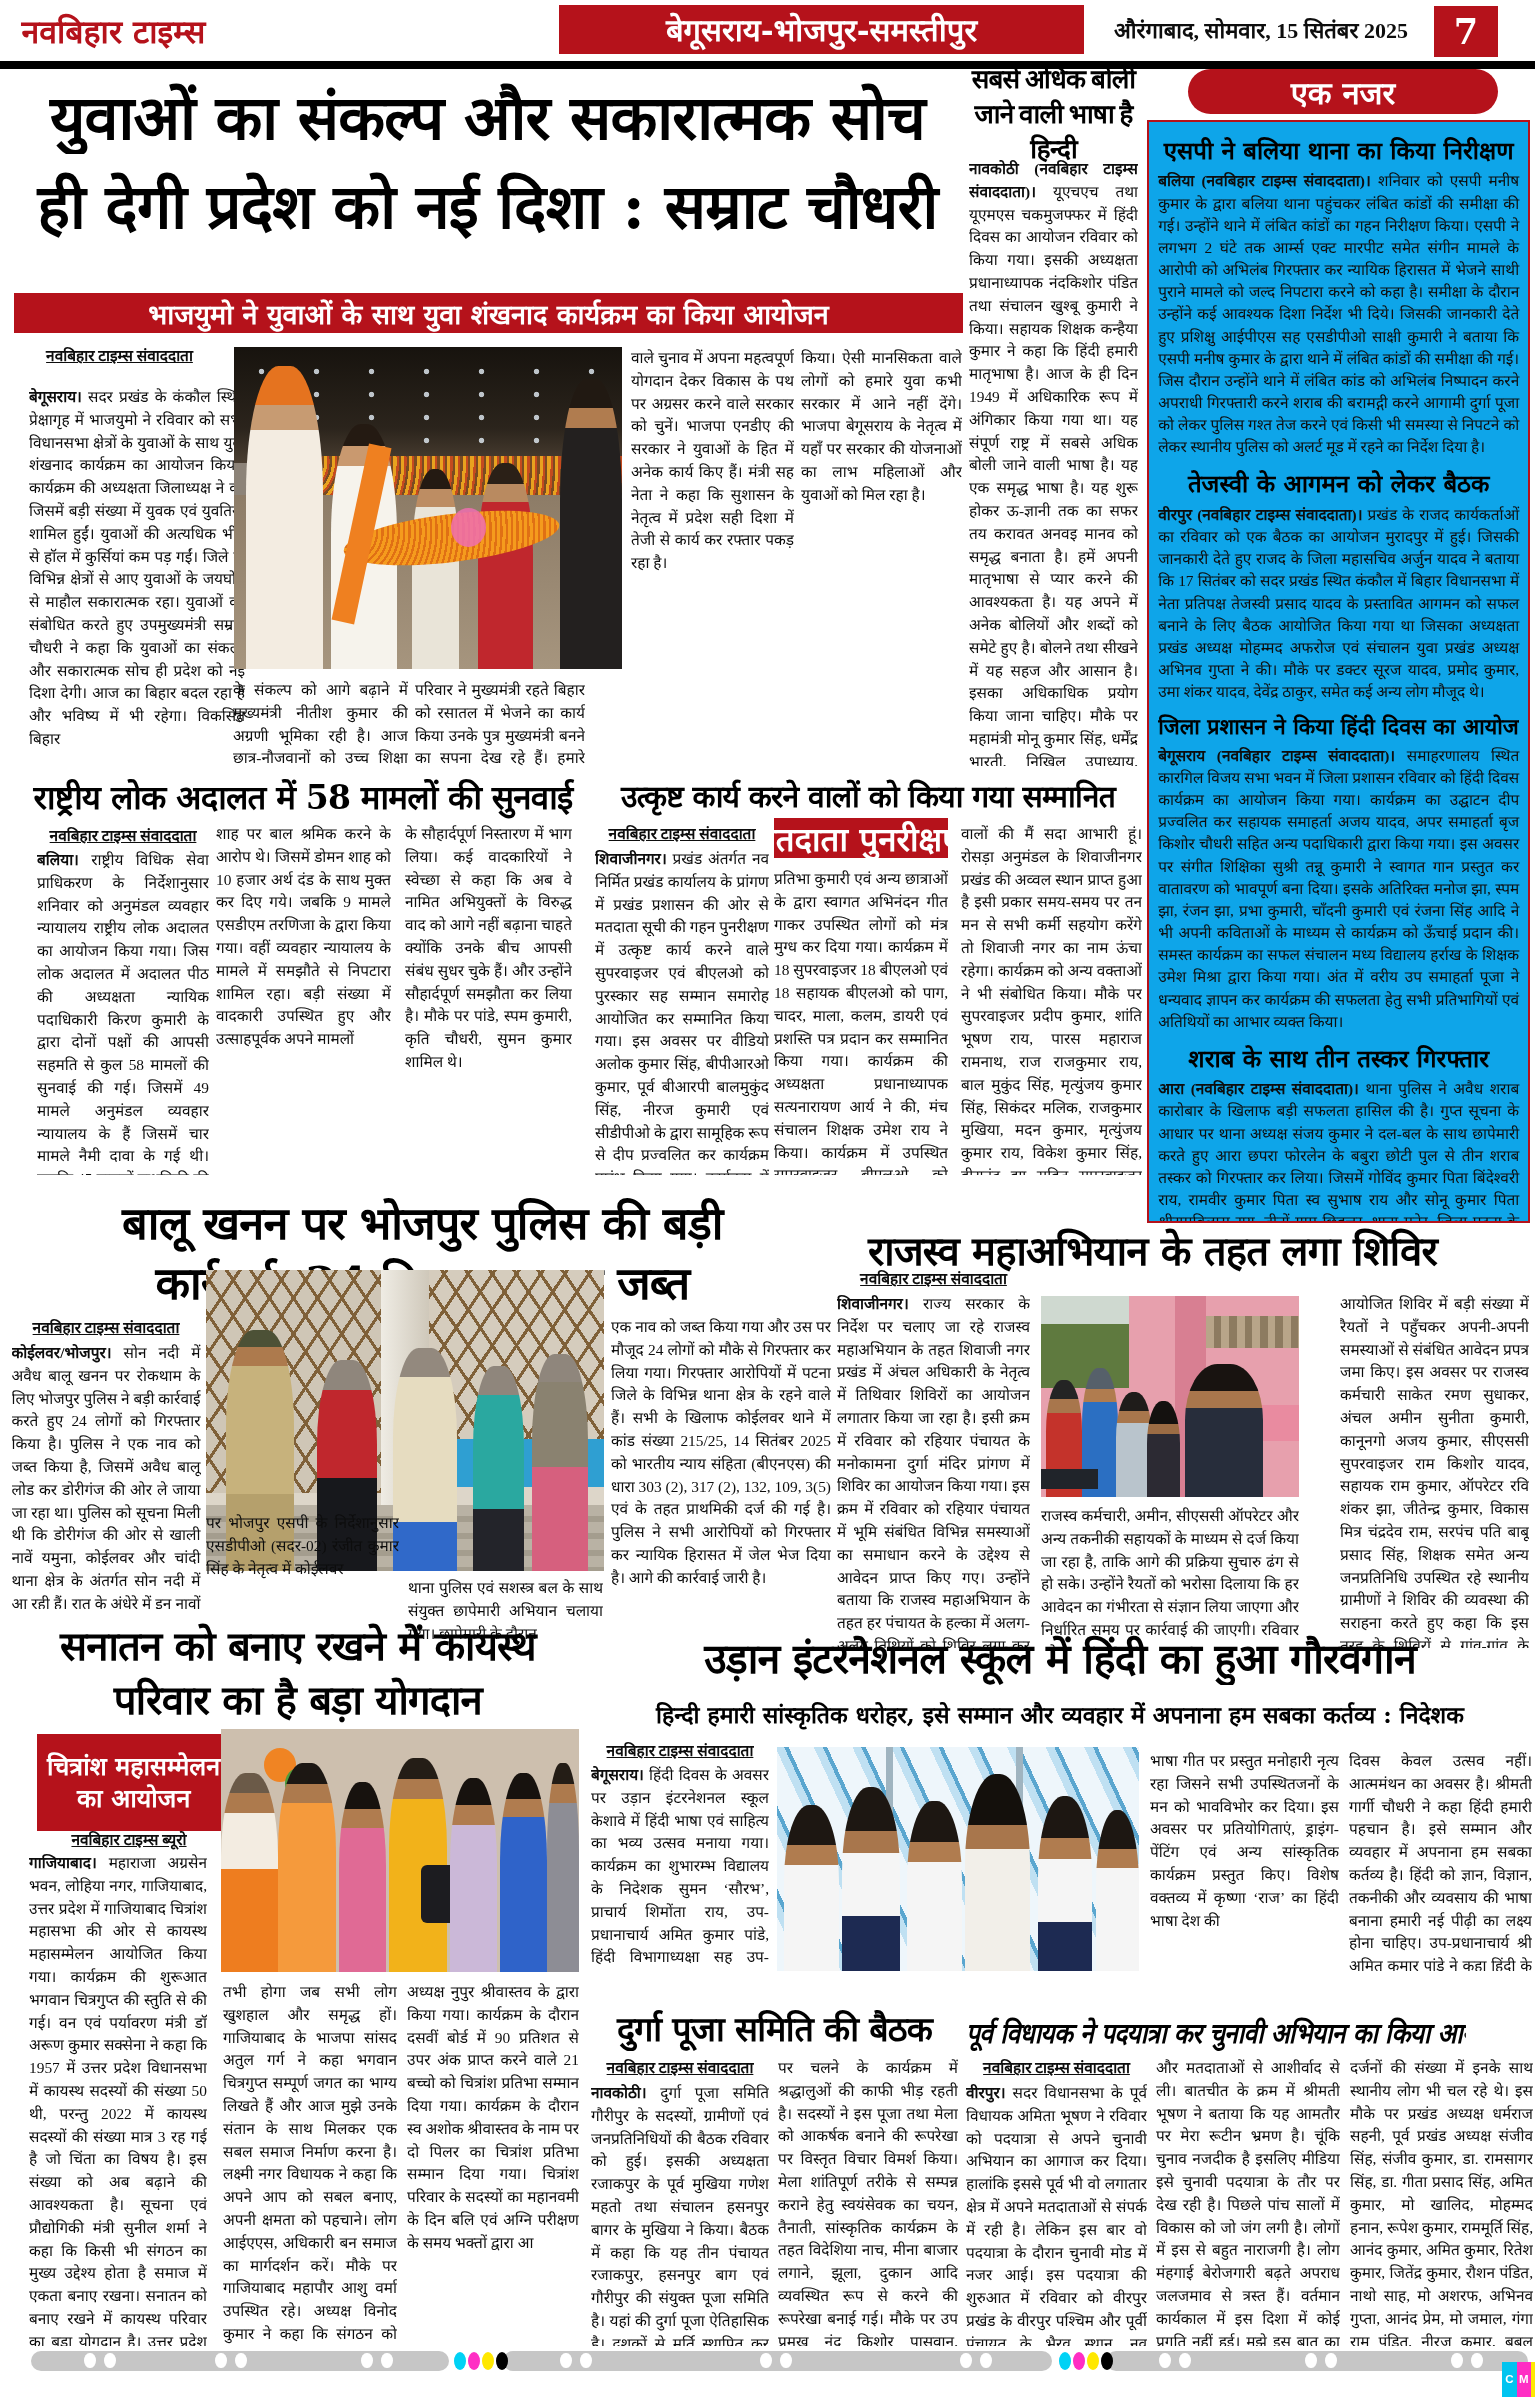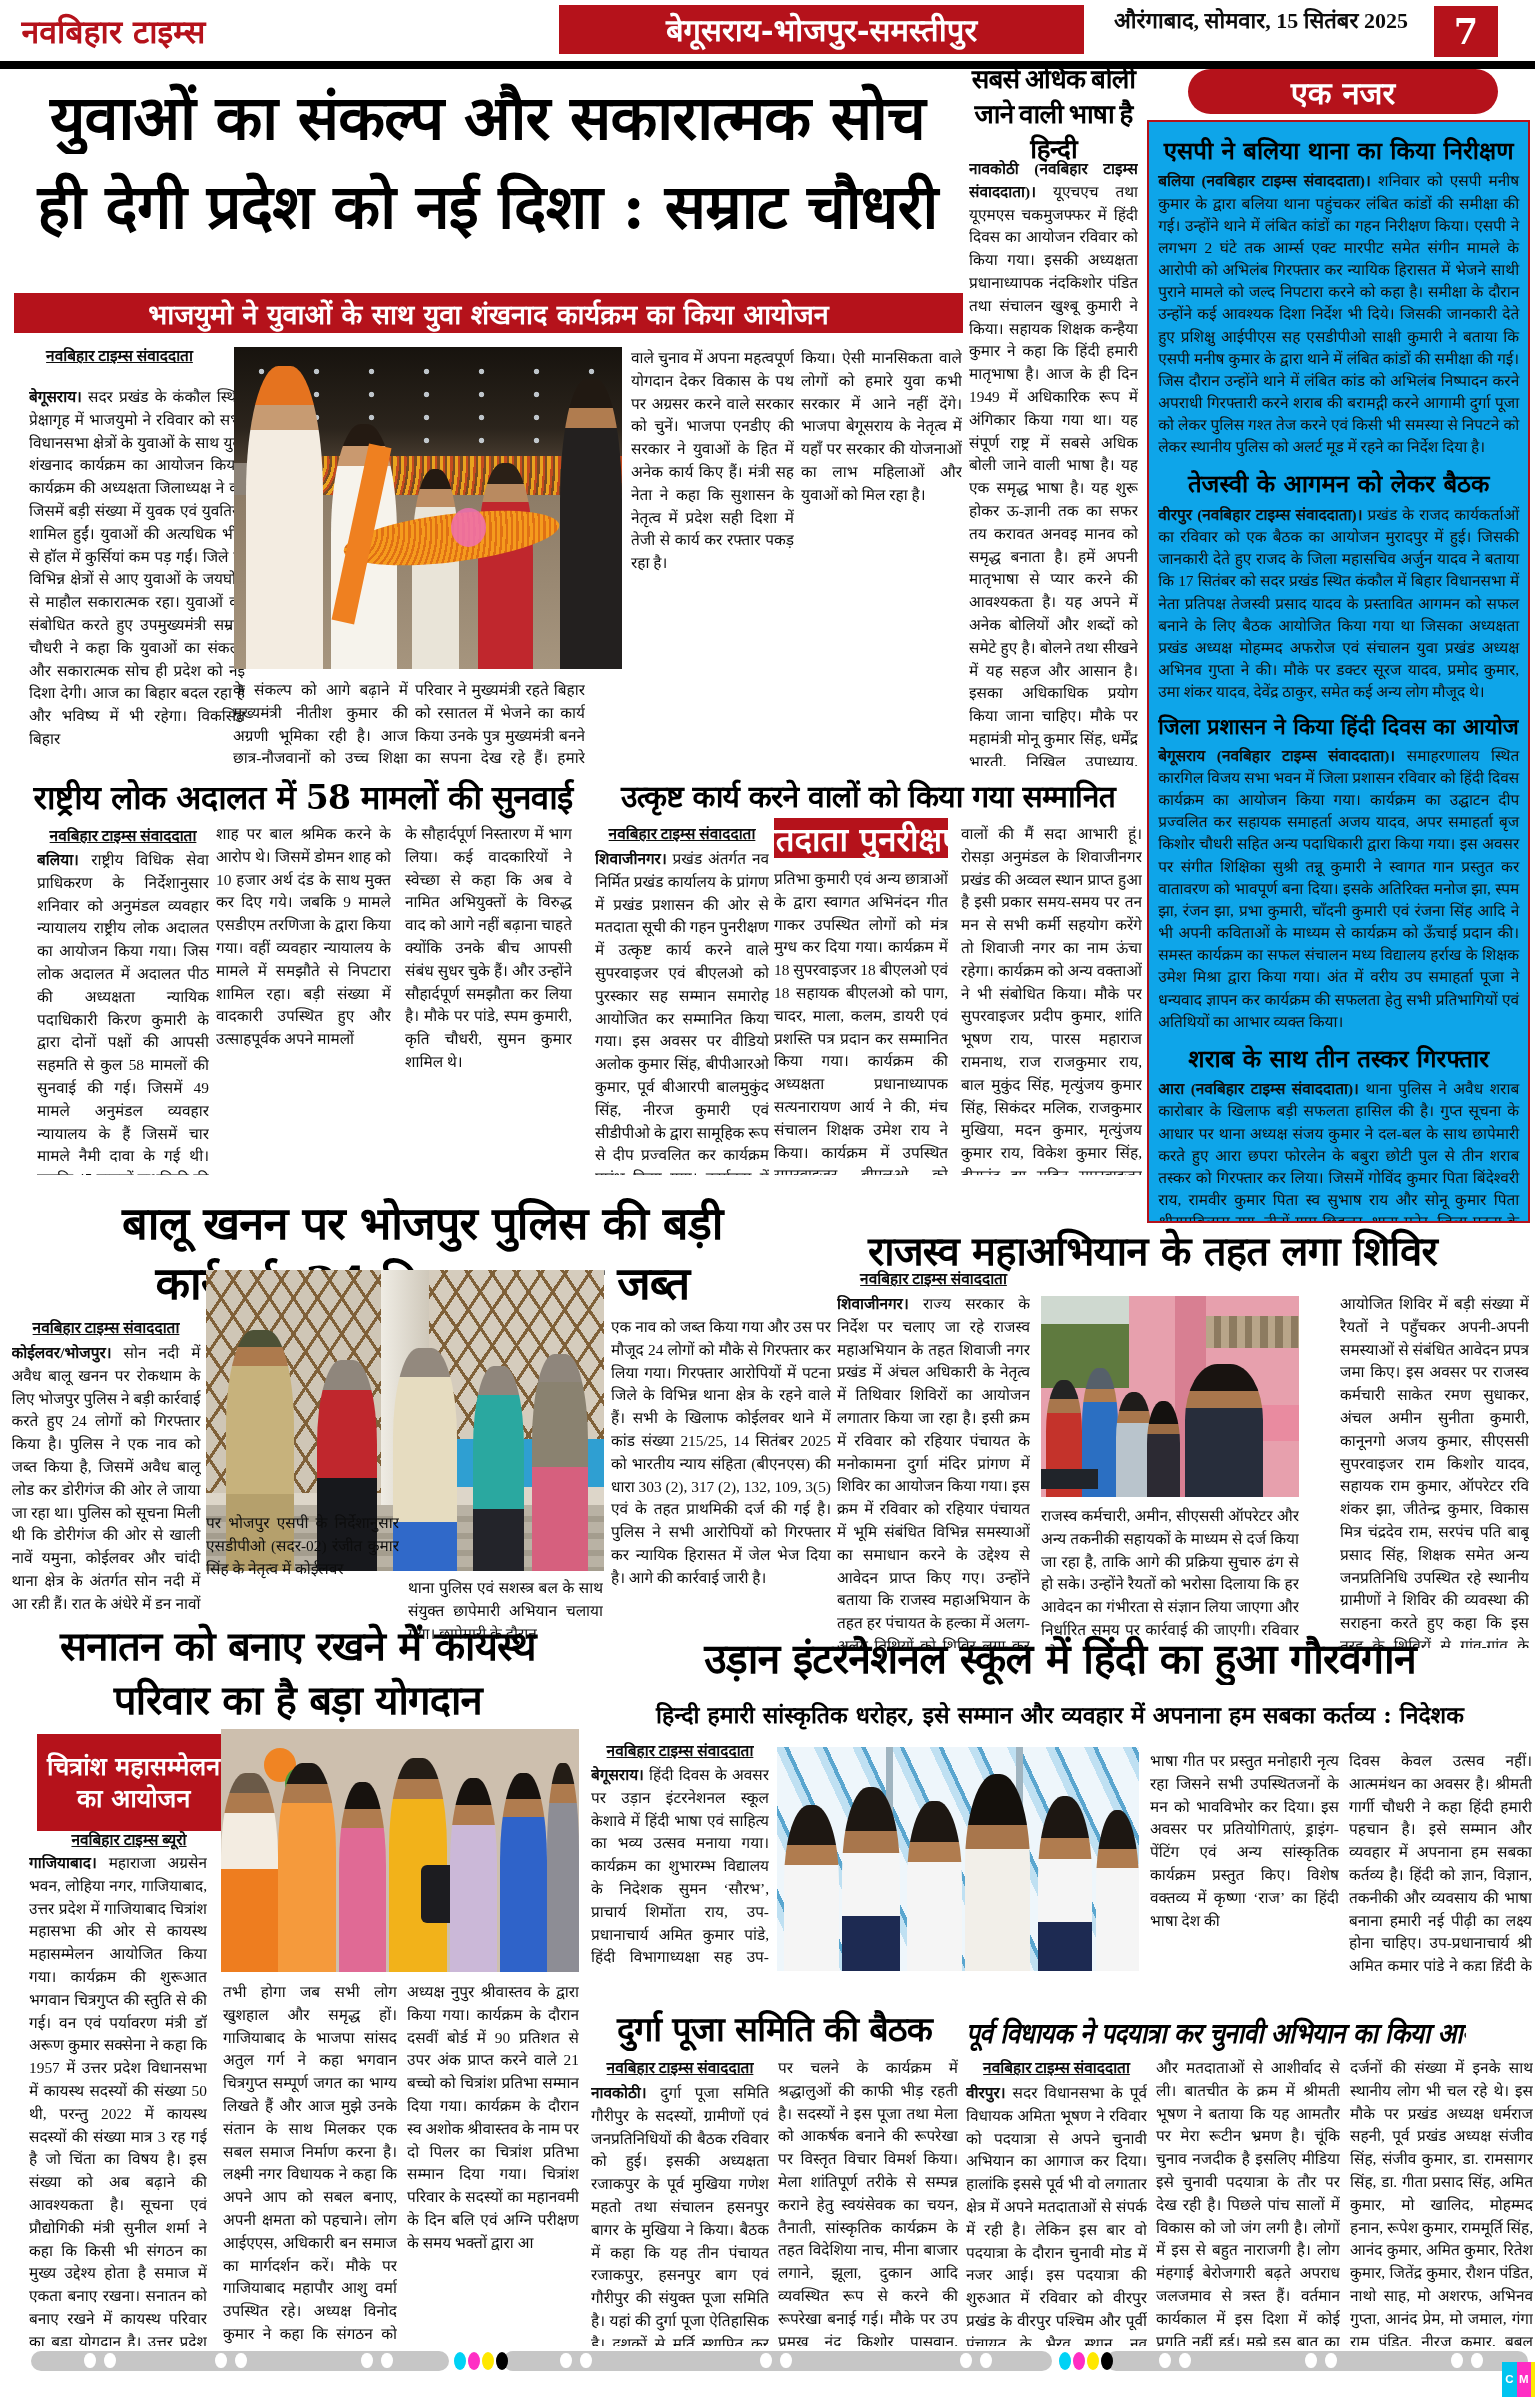--- a/index.html
+++ b/index.html
@@ -29,21 +29,21 @@
 </head>
 <body>
 
 <div id="page">
 
   <div class="abs" style="left:0;top:0;width:1535px;height:60px;">
     <div class="abs" style="left:21.5px;top:9.2px;font-size:32px;font-weight:700;color:#b5121b;white-space:nowrap;font-family:'DejaVu Serif','Liberation Serif',serif;">नवबिहार टाइम्स</div>
     <div class="abs redbox" style="left:559px;top:4.6px;width:525px;height:49px;font-size:31px;">
       <span>बेगूसराय-भोजपुर-समस्तीपुर</span>
     </div>
-    <div class="abs" style="left:1093px;top:4px;width:336px;font-size:22px;font-weight:700;text-align:center;white-space:nowrap;">औरंगाबाद, सोमवार, 15 सितंबर 2025</div>
+    <div class="abs" style="left:1093px;top:14px;width:336px;font-size:22px;font-weight:700;text-align:center;white-space:nowrap;">औरंगाबाद, सोमवार, 15 सितंबर 2025</div>
     <div class="abs redbox" style="left:1434px;top:6.1px;width:64px;height:51px;font-size:35px;">
       <span>7</span>
     </div>
   </div>
   <div class="abs" style="left:0;top:61px;width:1535px;height:7.7px;background:#000;"></div>
 
   <div class="abs hl" style="left:11.5px;top:81px;width:952px;font-size:61px;line-height:1.2;">युवाओं का संकल्प और सकारात्मक सोच</div>
   <div class="abs hl" style="left:11.5px;top:170px;width:952px;font-size:61px;line-height:1.2;">ही देगी प्रदेश को नई दिशा : सम्राट चौधरी</div>
   <div class="abs redbox" style="left:14px;top:293px;width:949px;height:40px;font-size:27px;white-space:nowrap;">
     <span>भाजयुमो ने युवाओं के साथ युवा शंखनाद कार्यक्रम का किया आयोजन</span>

